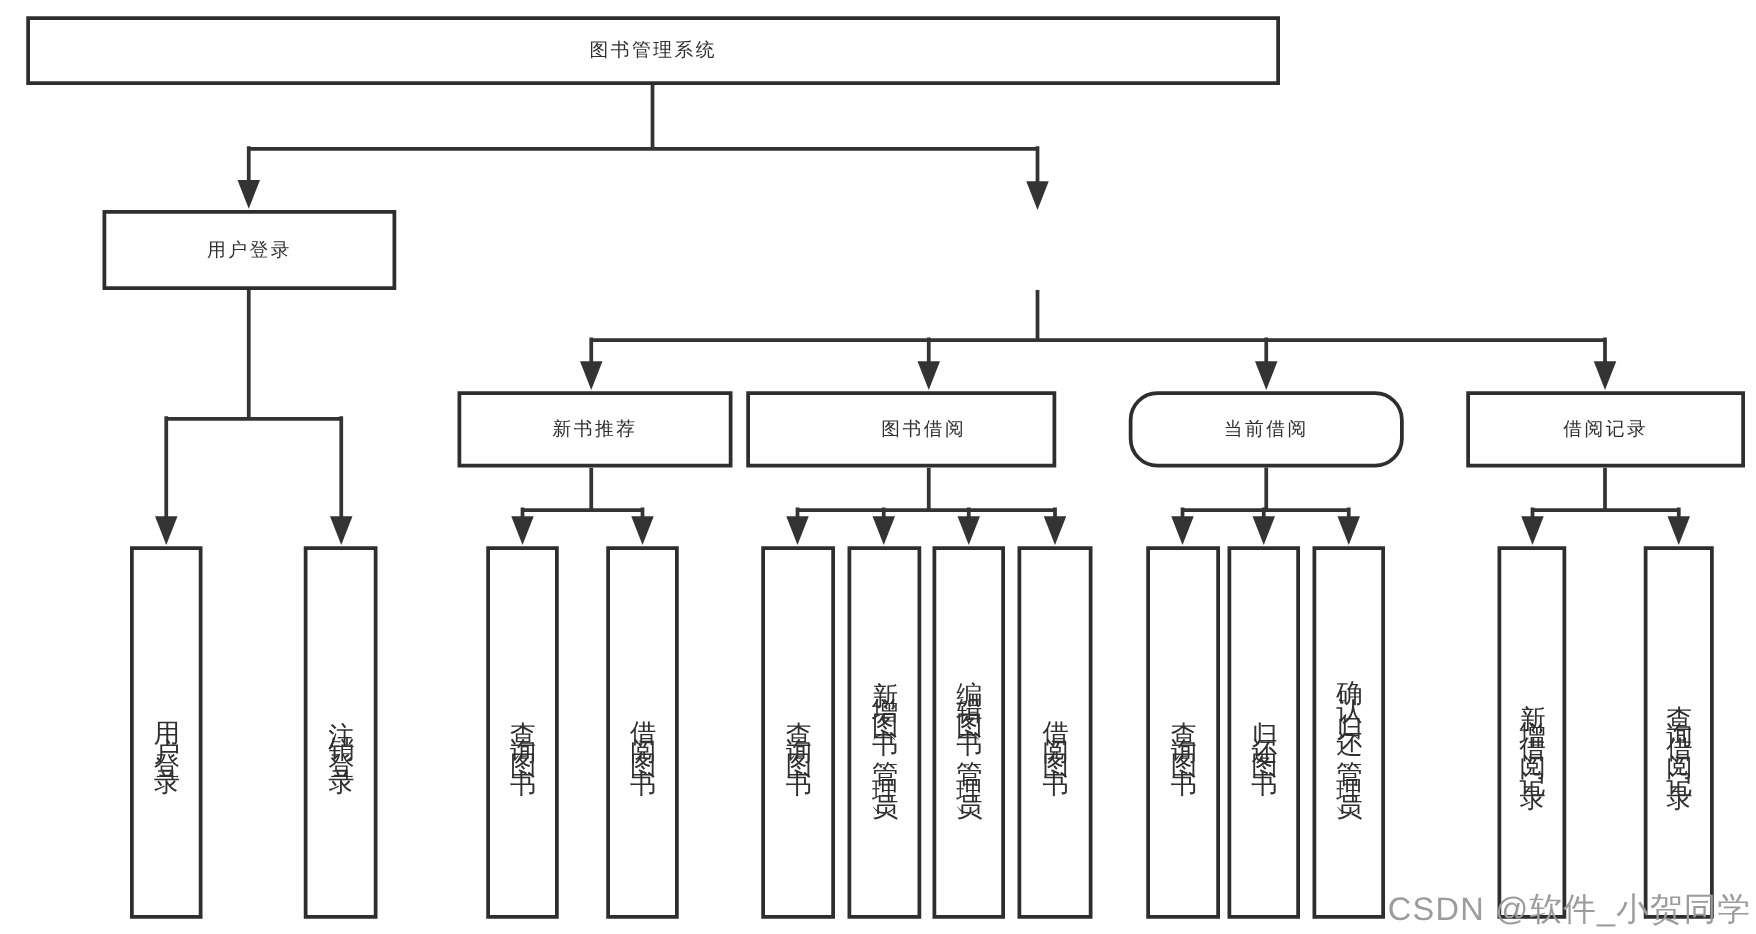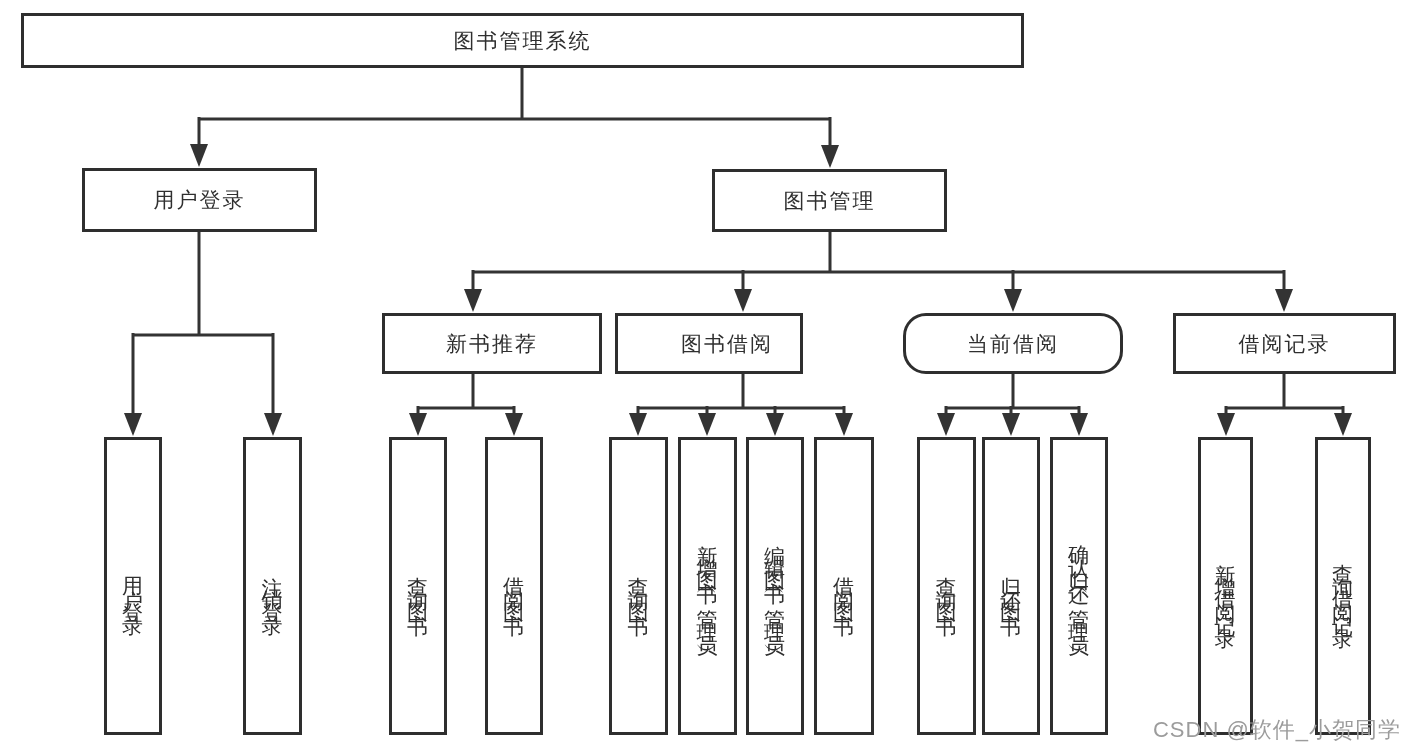--- a/index.html
+++ b/index.html
@@ -24,40 +24,40 @@
     position: absolute;
     box-sizing: border-box;
     background: #ffffff;
     border: 3px solid #2e2e2e;
     display: flex;
     align-items: center;
     justify-content: center;
     color: #2f2f2f;
   }
   .h-label {
-    font-size: 21px;
+    font-size: 15px;
     letter-spacing: 2px;
     white-space: nowrap;
   }
   .leaf {
     top: 437px;
     height: 298px;
   }
   .leaf .v-label {
     writing-mode: vertical-rl;
     font-size: 21px;
     letter-spacing: 13px;
     line-height: 1;
     white-space: nowrap;
   }
   #watermark {
     position: absolute;
     right: 4px;
     bottom: 2px;
-    font-size: 22px;
+    font-size: 26px;
     color: #9c9c9c;
     letter-spacing: 1px;
     white-space: nowrap;
   }
 </style>
 </head>
 <body>
 
 <div id="canvas">
 
@@ -101,28 +101,25 @@
     </g>
   </svg>
 
   <div class="node" style="left:21px; top:13px; width:1003px; height:55px;">
     <span class="h-label">图书管理系统</span>
   </div>
 
   <div class="node" style="left:82px; top:168px; width:235px; height:64px;">
     <span class="h-label">用户登录</span>
   </div>
-  <div class="node" style="left:712px; top:169px; width:235px; height:63px;">
-    <span class="h-label">图书管理</span>
-  </div>
 
-  <div class="node" style="left:382px; top:313px; width:220px; height:61px;">
+  <div class="node" style="left:366px; top:313px; width:220px; height:61px;">
     <span class="h-label">新书推荐</span>
   </div>
-  <div class="node" style="left:615px; top:313px; width:188px; height:61px;padding-left:36px;">
+  <div class="node" style="left:597px; top:313px; width:248px; height:61px;padding-left:36px;">
     <span class="h-label">图书借阅</span>
   </div>
   <div class="node" style="left:903px; top:313px; width:220px; height:61px;border-radius:23px;">
     <span class="h-label">当前借阅</span>
   </div>
   <div class="node" style="left:1173px; top:313px; width:223px; height:61px;justify-content:center;">
     <span class="h-label">借阅记录</span>
   </div>
 
   <div class="node leaf" style="left:104px; width:58px;">

